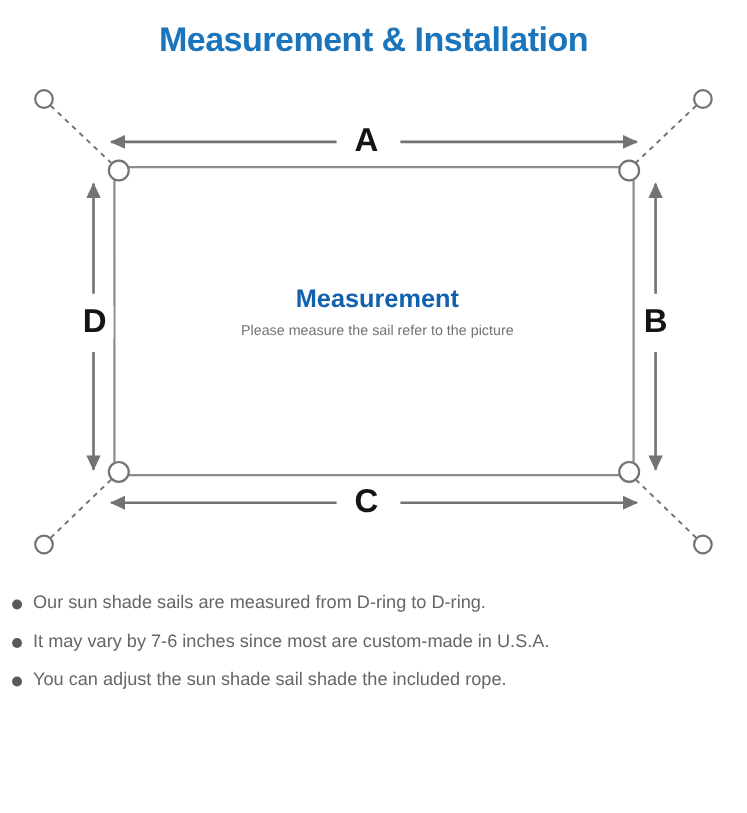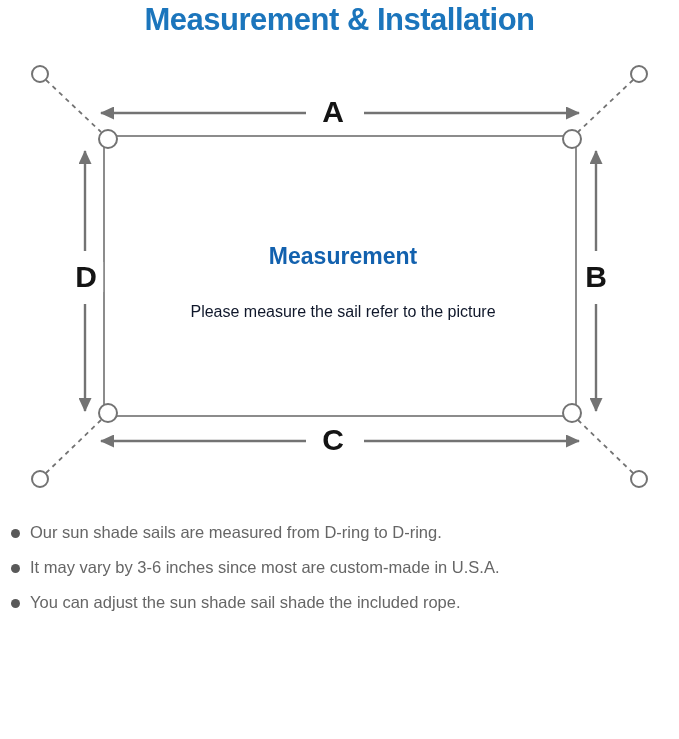--- a/index.html
+++ b/index.html
@@ -11,21 +11,21 @@
   .page {
     position: relative;
     width: 679px;
     height: 739px;
     background: #ffffff;
     overflow: hidden;
   }
   
   .page-title {
     margin: 0;
-    padding-top: 2px;
+    padding-top: 18px;
     height: 49px;
     text-align: center;
     font-size: 31px;
     font-weight: 700;
     letter-spacing: -0.5px;
     color: #1b75bc;
   }
   
   .diagram {
     position: relative;
@@ -59,24 +59,23 @@
     font-size: 23px;
     font-weight: 700;
     color: #1261ae;
     white-space: nowrap;
   }
   .center-subtitle {
     position: absolute;
     left: 343px;
     top: 233px;
     transform: translate(-50%, -50%);
-    font-size: 16px;
-    color: #0f172a;
+    font-size: 13px;
+    color: #737373;
     white-space: nowrap;
-    margin-top: 28px;
   }
   
   .notes {
     list-style: none;
     margin: 0;
     padding: 21px 8px 0 11px;
   }
   .notes li {
     display: flex;
     align-items: flex-start;
@@ -156,21 +155,21 @@
     <div class="center-subtitle">Please measure the sail refer to the picture</div>
   </div>
 
   <ul class="notes">
     <li>
       <span class="bullet-dot"></span>
       <span>Our sun shade sails are measured from D-ring to D-ring.</span>
     </li>
     <li>
       <span class="bullet-dot"></span>
-      <span>It may vary by 3-6 inches since most are custom-made in U.S.A.</span>
+      <span>It may vary by 7-6 inches since most are custom-made in U.S.A.</span>
     </li>
     <li>
       <span class="bullet-dot"></span>
       <span>You can adjust the sun shade sail shade the included rope.</span>
     </li>
   </ul>
 
 </div>
 
 </body></html>

